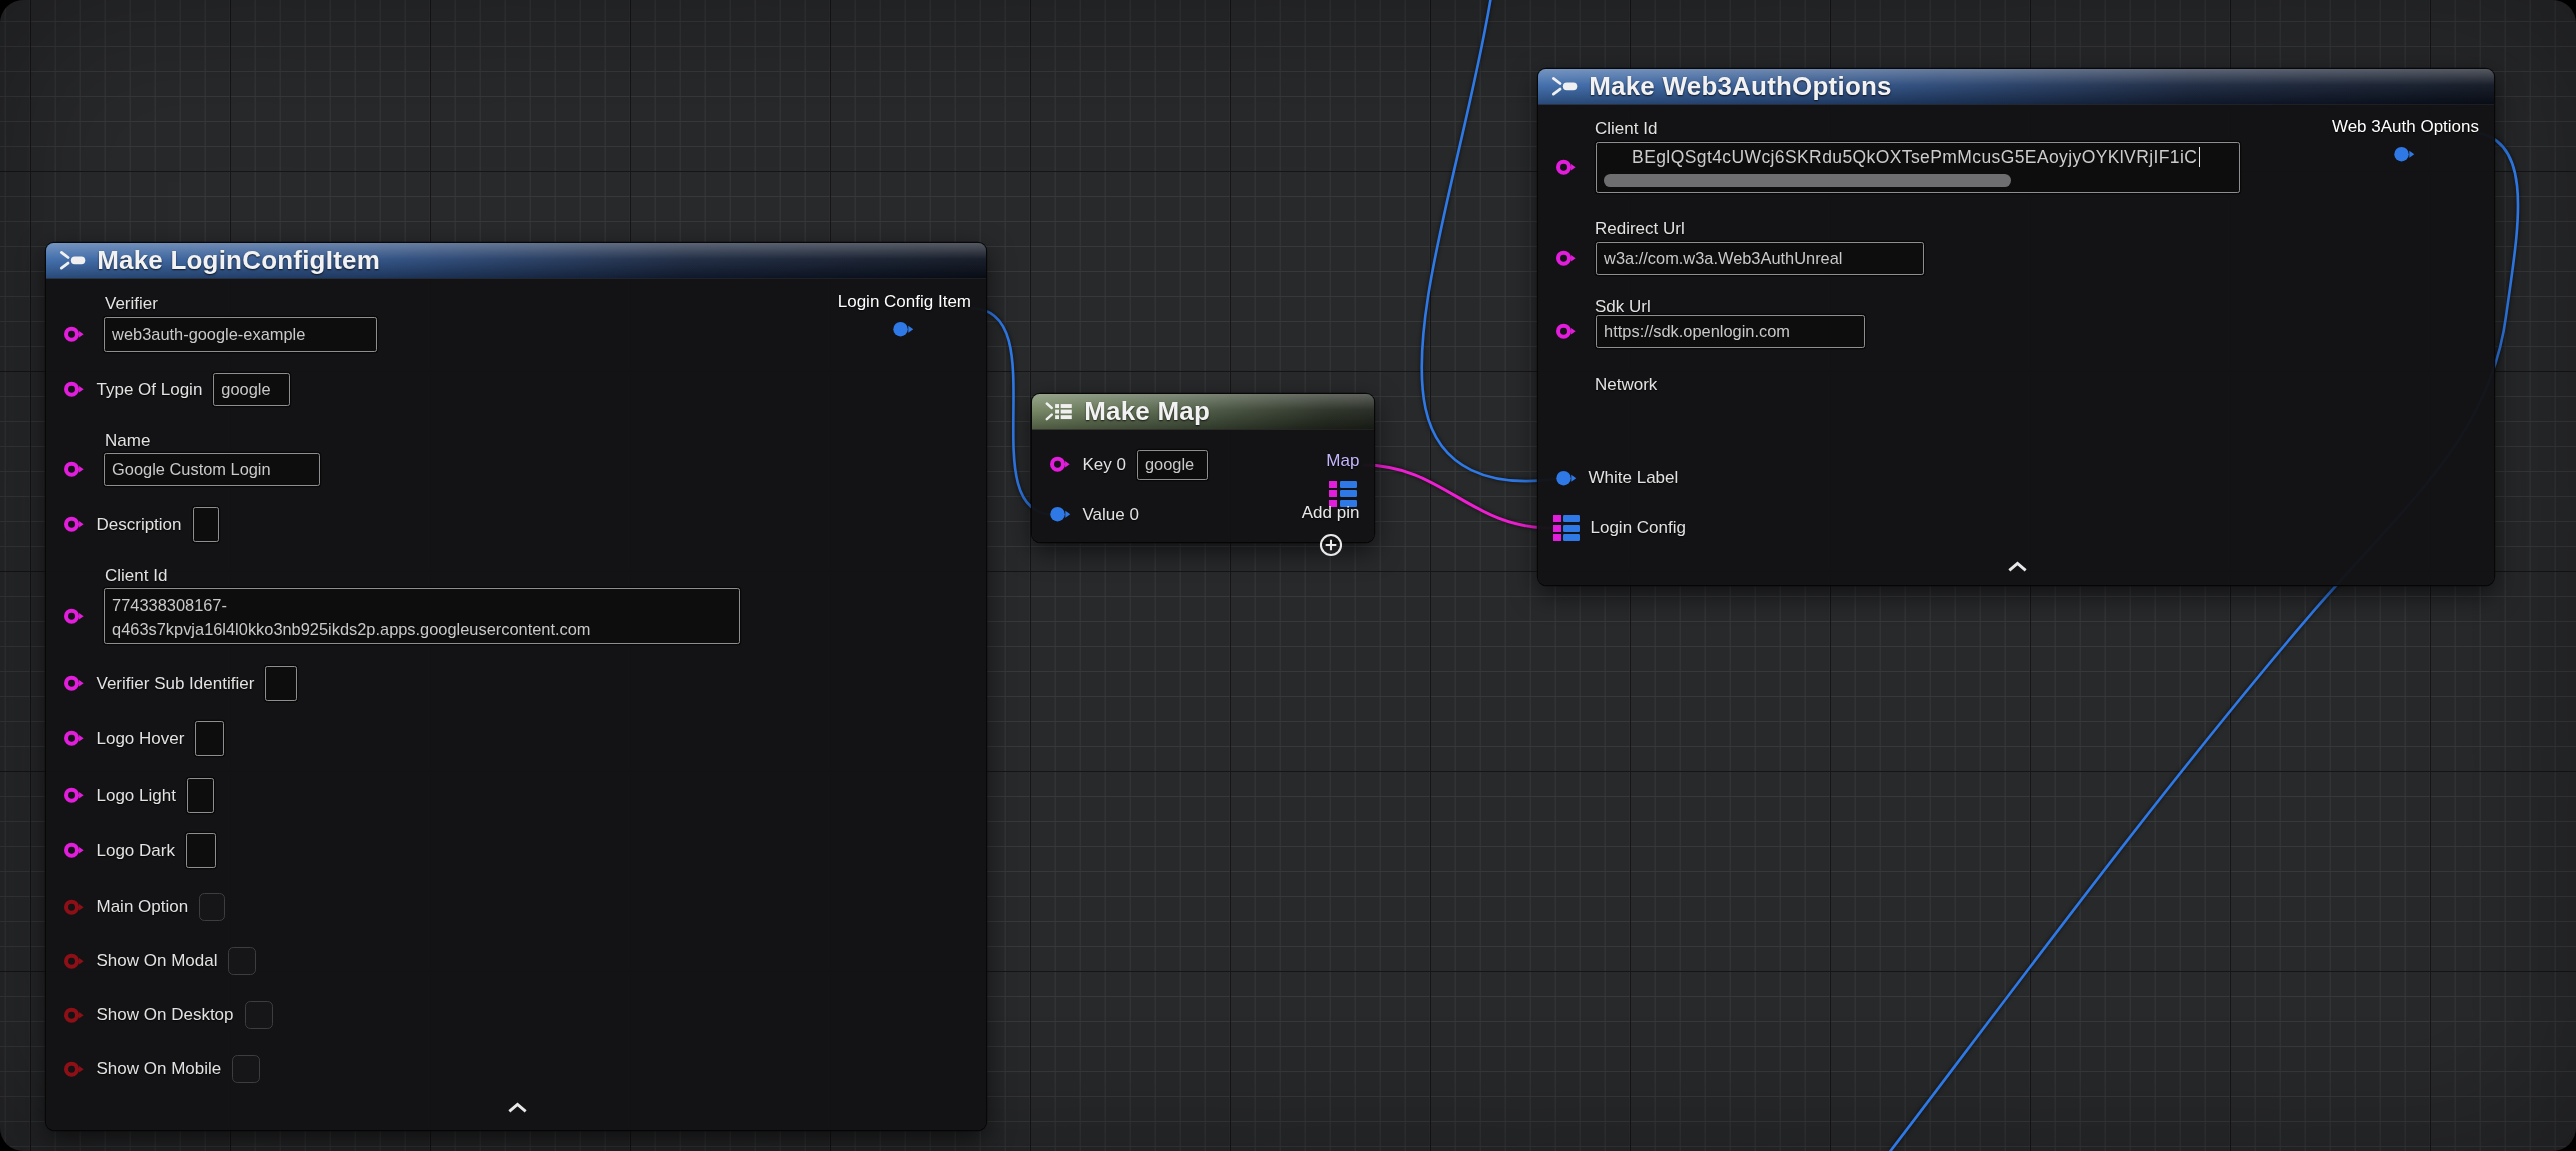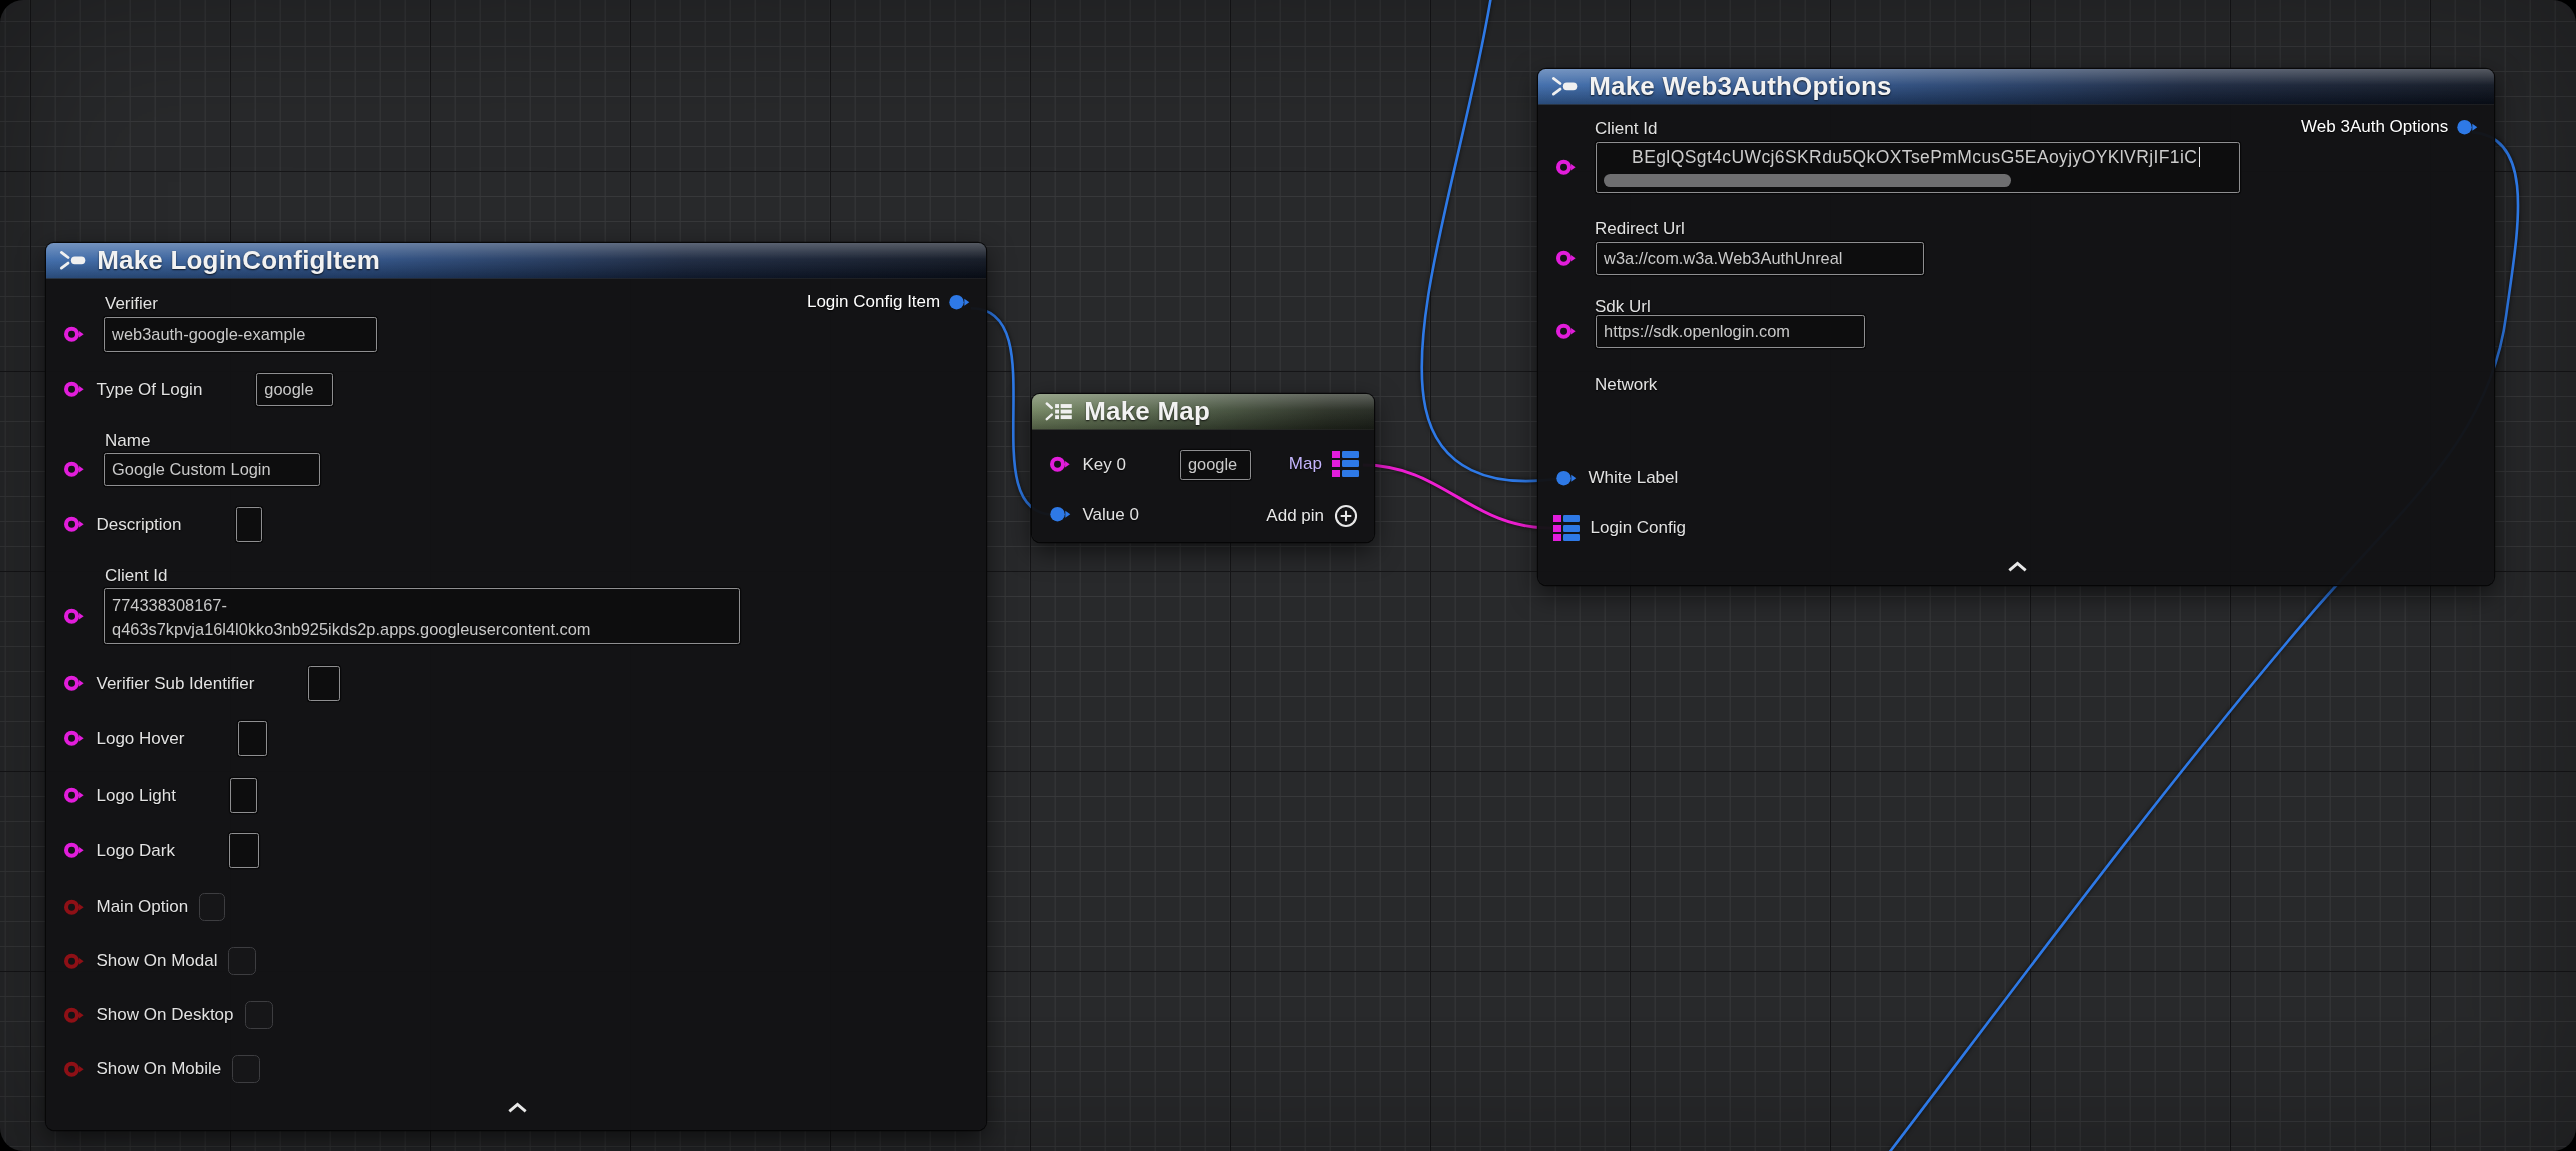--- a/index.html
+++ b/index.html
@@ -26,35 +26,35 @@
   .nheader.green{background:
     linear-gradient(180deg,rgba(255,255,255,.28),rgba(255,255,255,.05) 46%,rgba(0,0,0,.30) 100%),
     linear-gradient(90deg,#71835f 0%,#4d5c44 44%,#272d22 86%,#20251d 100%);}
   .ntitle{color:#f2f2f2;font-size:26px;font-weight:bold;letter-spacing:0.2px;
     text-shadow:0 1.2px 1.8px rgba(0,0,0,.75);white-space:nowrap;}
   .row{position:absolute;display:flex;align-items:center;gap:11px;}
   .flabel,.plabel{color:#e2e2e2;font-size:17px;text-shadow:0 1.2px 1.2px rgba(0,0,0,.8);white-space:nowrap;}
   .flabel{position:absolute;}
   .tbox{background:#0d0d0e;border:1.2px solid #8f8f91;border-radius:2.3px;
     box-shadow:0 0 0 1.2px rgba(0,0,0,.55);color:#c9c9c9;font-size:16.4px;
-    display:flex;align-items:center;padding:0 7px;box-sizing:border-box;overflow:hidden;white-space:nowrap;margin-left:43px;}
+    display:flex;align-items:center;padding:0 7px;box-sizing:border-box;overflow:hidden;white-space:nowrap;}
   .pb{margin-left:7.6px;}
   .boolbox{background:#161618;border:1.2px solid #3d3d40;border-radius:5.3px;box-sizing:border-box;}
   .bigbox{align-items:flex-start;flex-direction:column;white-space:normal;position:relative;padding-left:35px;}
   .cid-multiline{white-space:pre-line;line-height:1.45;padding-top:3.5px;font-size:16.4px;color:#c9c9c9;}
   .cid-line{padding-top:3.5px;font-size:17.5px;letter-spacing:0.4px;color:#cccccc;display:flex;align-items:center;}
   .caret{display:inline-block;width:1.8px;height:20px;background:#e8e8e8;margin-left:1.2px;}
   .hthumb{position:absolute;left:7px;bottom:5.3px;height:13px;border-radius:6.4px;background:#6e6e70;}
   .pin{flex:none;color:#e21ddb;}
   .pin.str{color:#e21ddb}.pin.bool{color:#8e1016}.pin.enum{color:#1a967d}.pin.obj{color:#2e79e6}
   .dropdown{background:#0c0c0d;border:1.2px solid #454548;border-radius:4.7px;display:flex;align-items:center;
     justify-content:space-between;box-sizing:border-box;padding:0 15px 0 27.5px;color:#d2d2d4;font-size:16px;
     letter-spacing:0.3px;}
   .chev-btn{position:absolute;cursor:pointer;}
-  .rightrow{position:absolute;display:flex;align-items:center;gap:8.8px;}
+  .rightrow{position:absolute;display:flex;align-items:center;gap:8.8px;flex-direction:column;}
   .addpin-label{color:#e8e8e8;font-size:17px;text-shadow:0 1.2px 1.2px rgba(0,0,0,.8);}
   .mapicon{flex:none;display:grid;grid-template-columns:7.6px 17px;grid-auto-rows:7px;gap:2.3px 2.9px;}
   .mapicon i{display:block;}
   .mapicon .k{background:#e21ddb;}
   .mapicon .v{background:#2e79e6;border-radius:1.2px;}
 </style>
 </head>
 <body>
 
 <div id="canvas">

